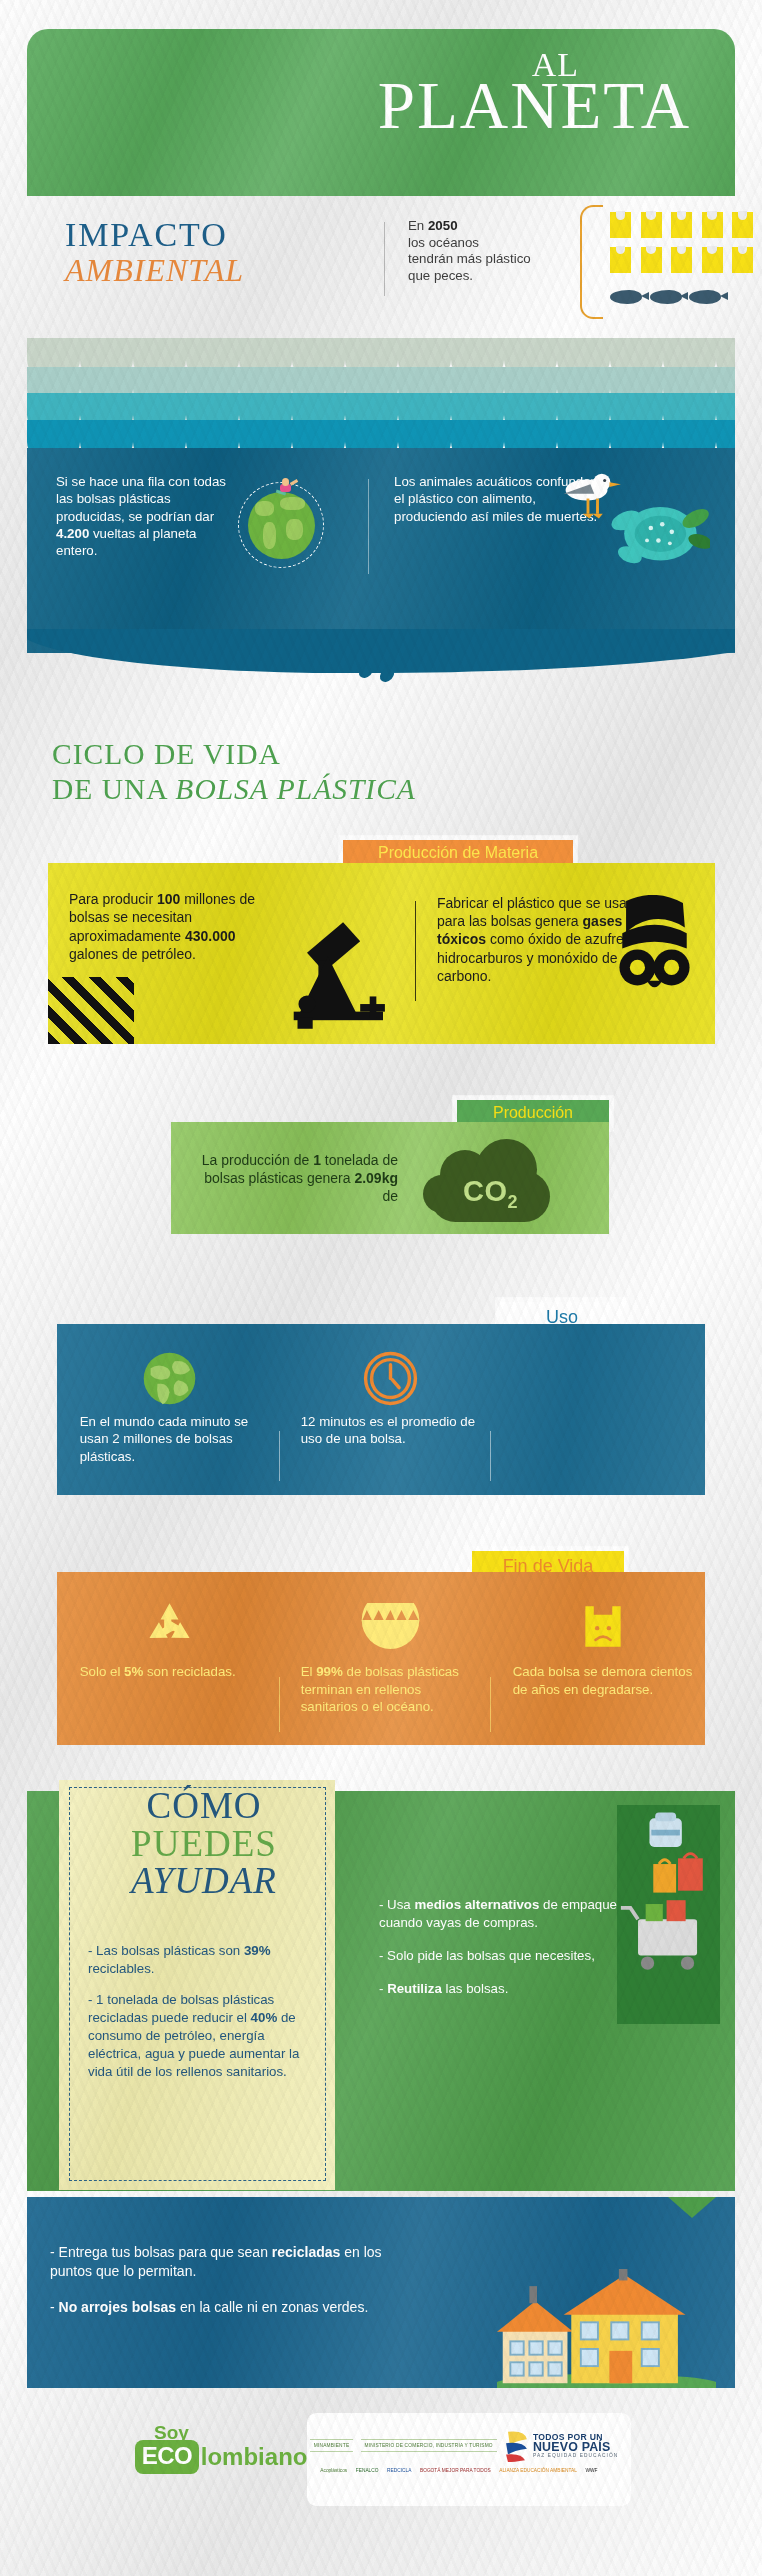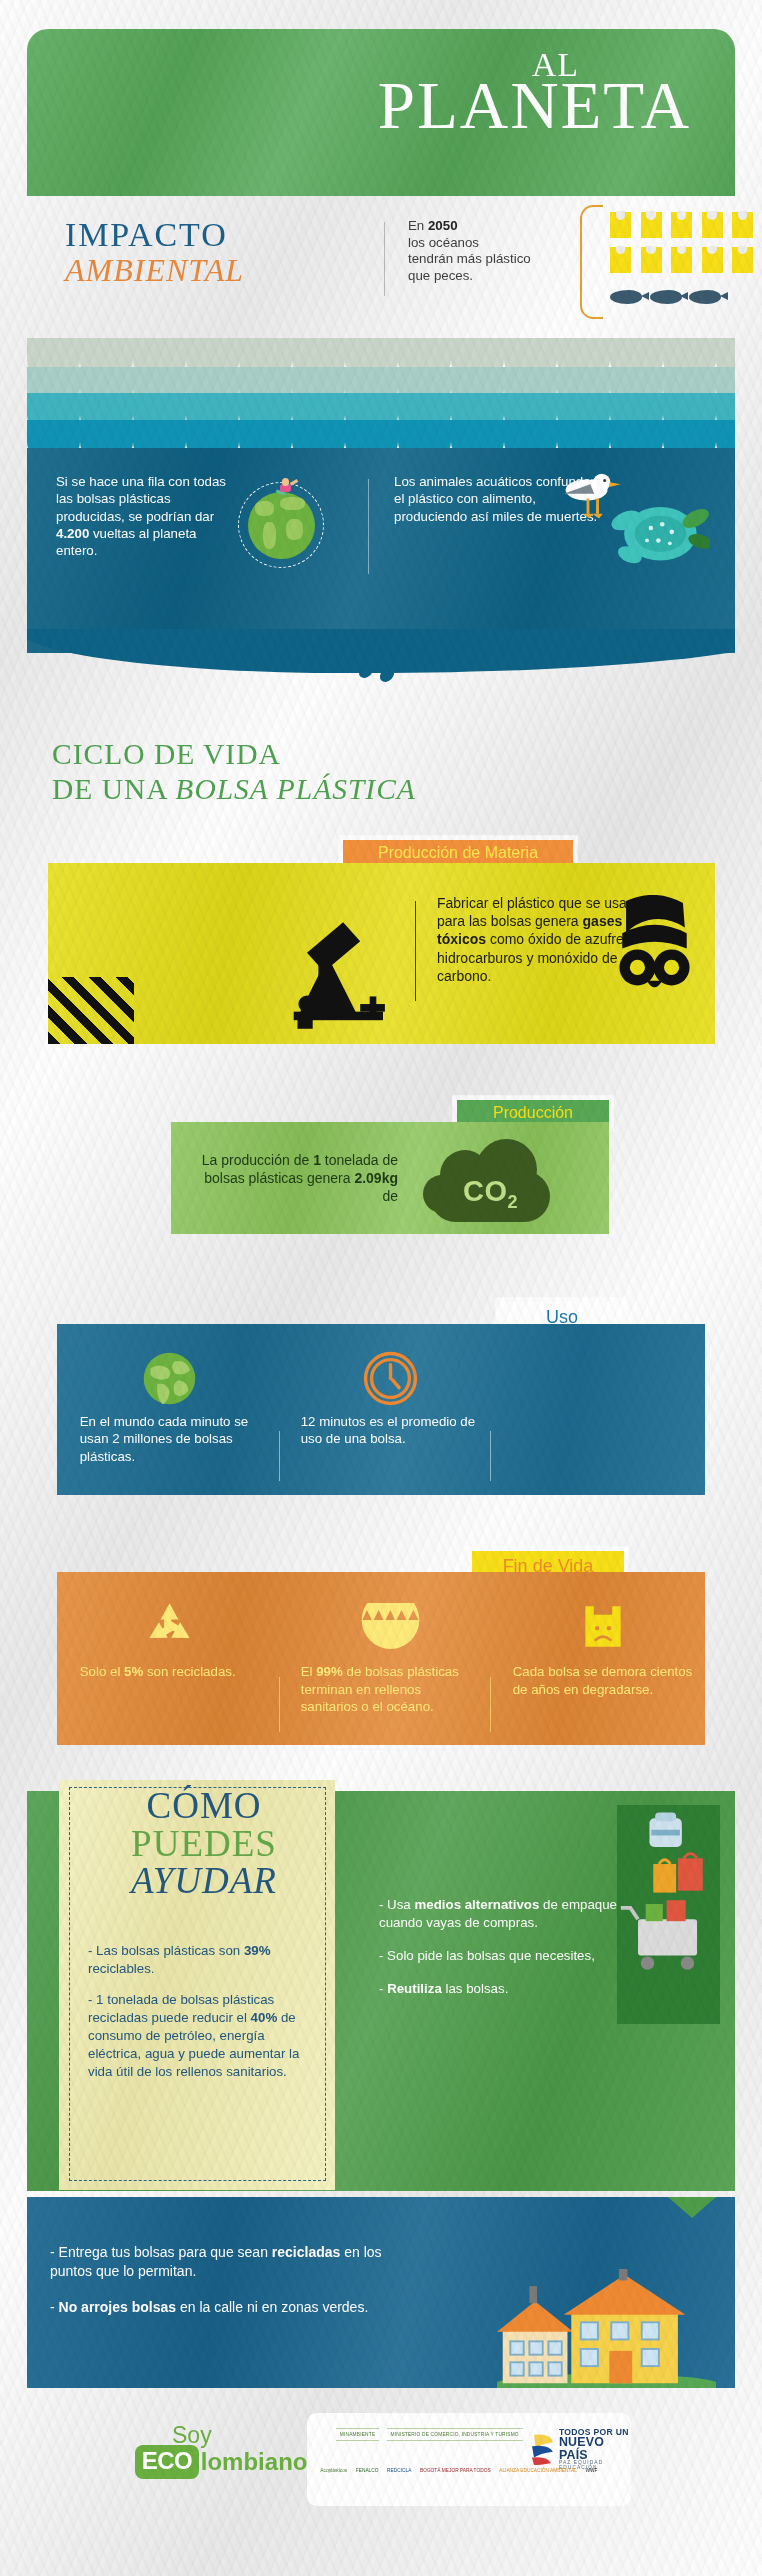--- a/index.html
+++ b/index.html
@@ -401,32 +401,32 @@
   }
   #houses { position:absolute; right:19px; bottom:0; width:219px; height:119px; }
 
   
   #footer {
     position:absolute; left:0; top:2405px; width:762px; height:133px;
   }
   #soy-eco {
     position:absolute; left:135px; top:17px;
   }
-  .soy-word { font-size:23px; color:#6bb03f; font-weight:normal; margin-left:37px; }
+  .soy-word { font-size:19px; color:#6bb03f; font-weight:bold; margin-left:19px; }
   .eco-row { display:flex; align-items:center; margin-top:-3.8px; }
   .eco-badge {
     background:#6bb03f; color:#fff; font-size:24px; font-weight:bold;
     padding:1.9px 6.7px 3.8px 6.7px; border-radius:8px; letter-spacing:-0.5px;
   }
   .lombiano { font-size:24px; color:#6bb03f; font-weight:bold; margin-left:1.9px; }
   #logo-card {
     position:absolute; left:307px; top:7.6px; width:324px; height:93px;
     background:#fff; border-radius:9.5px;
   }
-  #logo-row1 { position:absolute; left:29px; top:15.2px; display:flex; align-items:flex-start; gap:7.6px; }
+  #logo-row1 { position:absolute; left:3px; top:15.2px; display:flex; align-items:center; gap:7.6px; }
   #logo-row2 { position:absolute; left:13.3px; top:55px; display:flex; align-items:center; gap:8.6px; }
   .mini-logo {
     font-size:4.8px; color:#4a7a35; text-align:center; line-height:1.1;
     border-top:1px solid #bcd4a8; border-bottom:1px solid #bcd4a8;
     padding:2.9px 3.8px; letter-spacing:0.2px; white-space:nowrap;
   }
   .tpun {
     display:flex; align-items:center; gap:3.8px;
   }
   .tpun-flag { width:25px; height:36px; position:relative; }
@@ -619,20 +619,21 @@
   </div>
 
   <div class="sheet" id="ciclo-title">
     <div class="ciclo-1">CICLO DE VIDA</div>
     <div class="ciclo-2"><span>DE UNA </span><i>BOLSA PLÁSTICA</i></div>
   </div>
 
   <div id="mp-tab">Producción de Materia Prima</div>
   <div id="mp-box">
     <div class="stripes"></div>
+    <div id="mp-text-l">Para producir <b>100</b> millones de bolsas se necesitan aproximadamente <b>430.000</b> galones de petróleo.</div>
     <div id="pump">
       <svg viewBox="0 0 140 130" width="133" height="124">
         <path d="M40 50 L78 18 L96 38 L58 70 Z" fill="#111"></path>
         <rect x="52" y="58" width="12" height="46" fill="#111"></rect>
         <path d="M30 118 L62 54 L94 118 Z" fill="#111"></path>
         <rect x="26" y="112" width="94" height="9" fill="#111"></rect>
         <circle cx="40" cy="104" r="9" fill="#111"></circle>
         <rect x="96" y="104" width="26" height="8" fill="#111"></rect>
         <rect x="106" y="96" width="7" height="22" fill="#111"></rect>
         <rect x="30" y="118" width="16" height="12" fill="#111"></rect>

